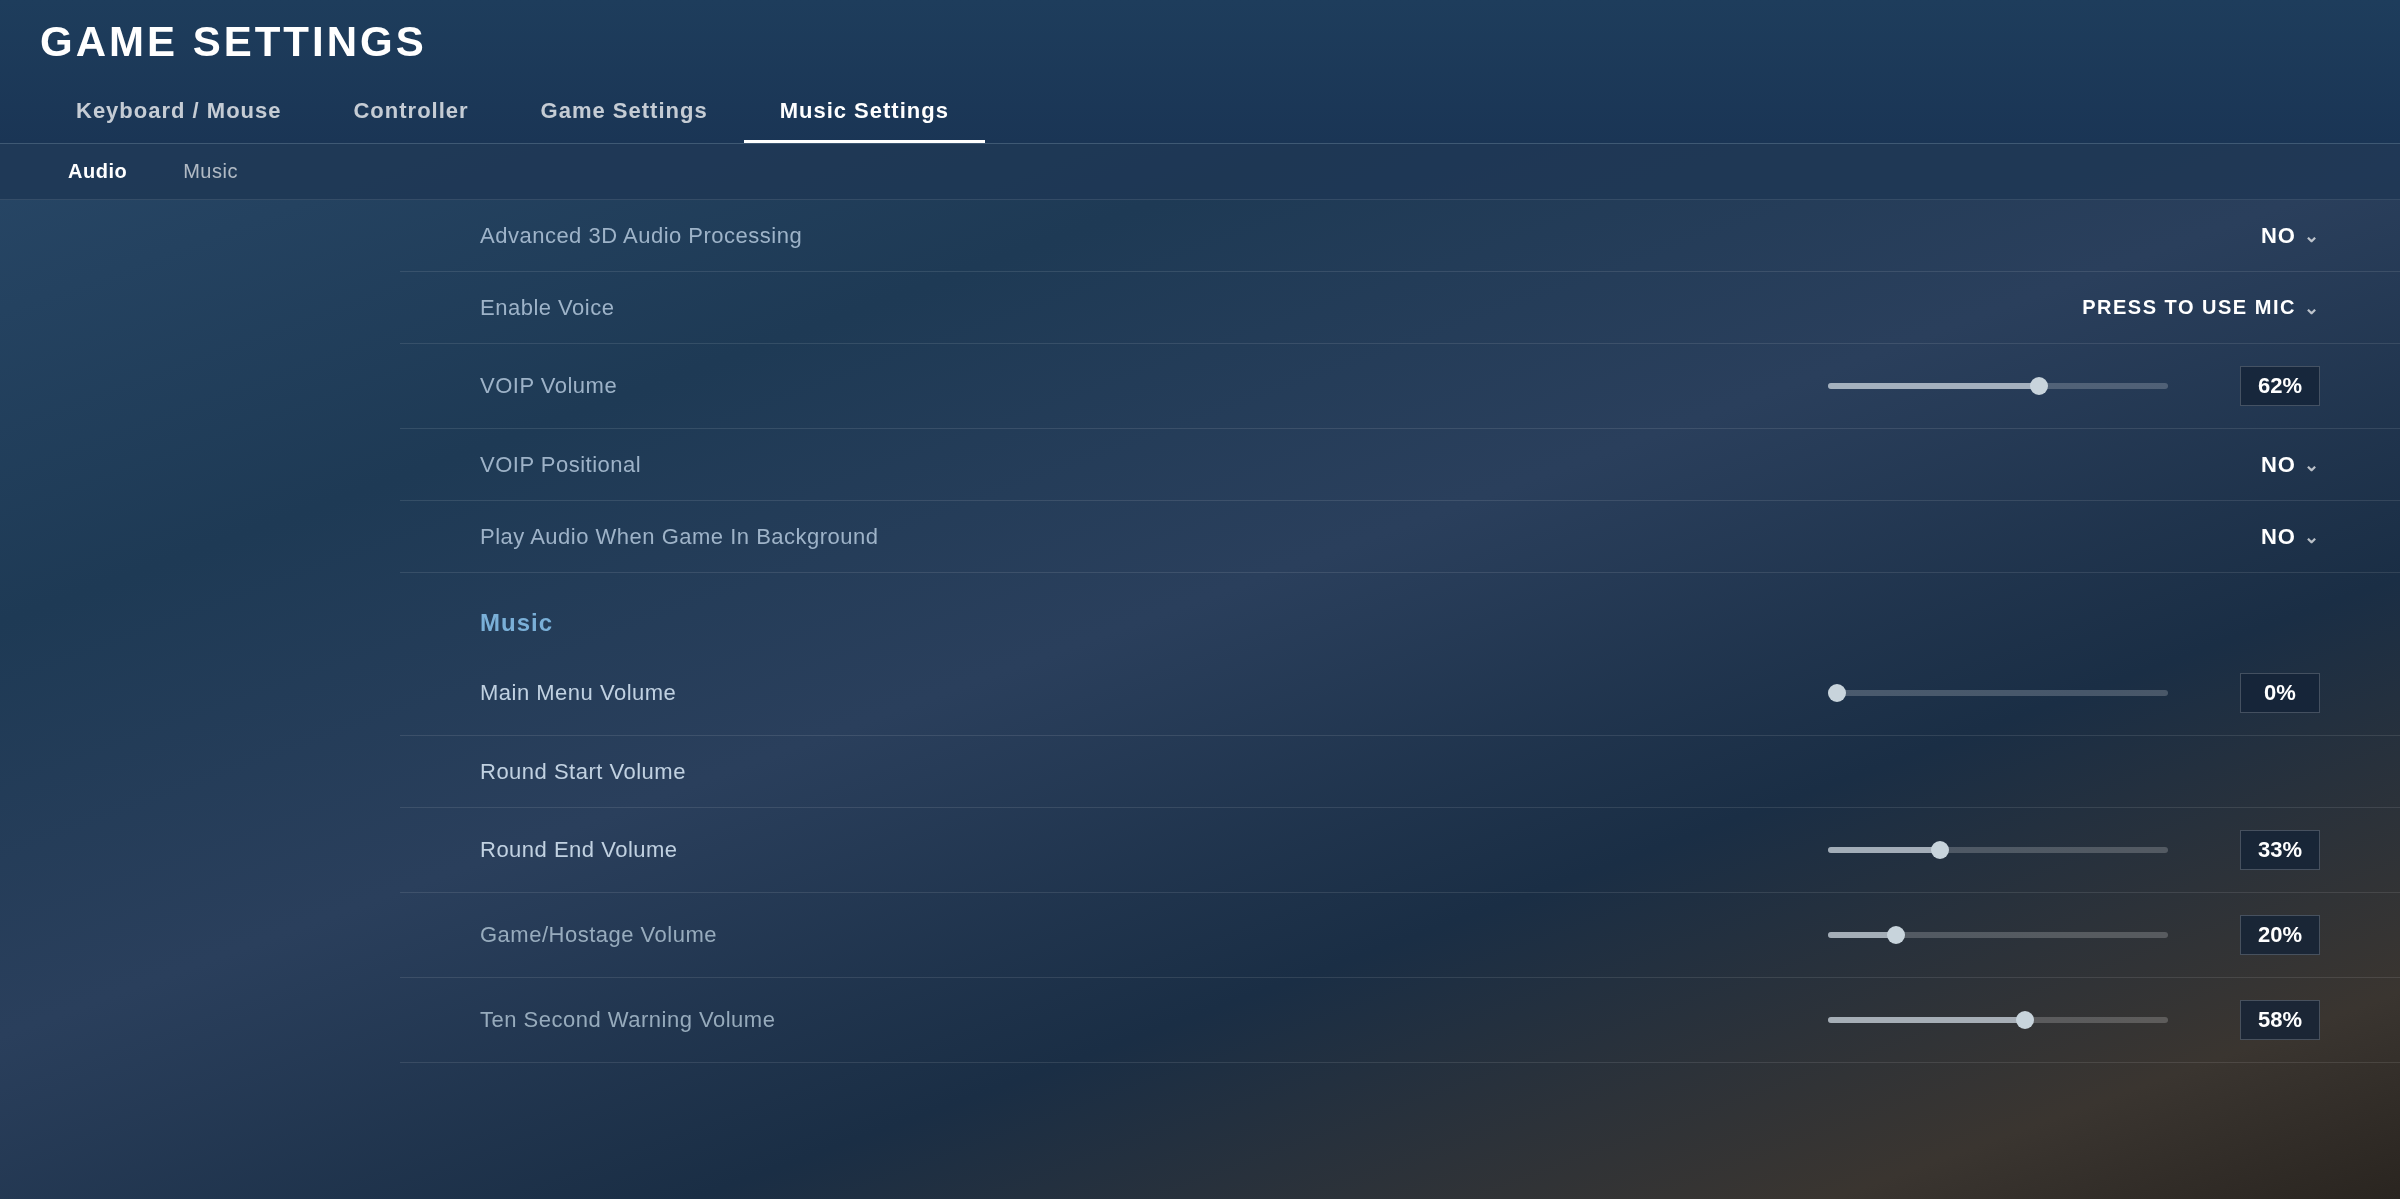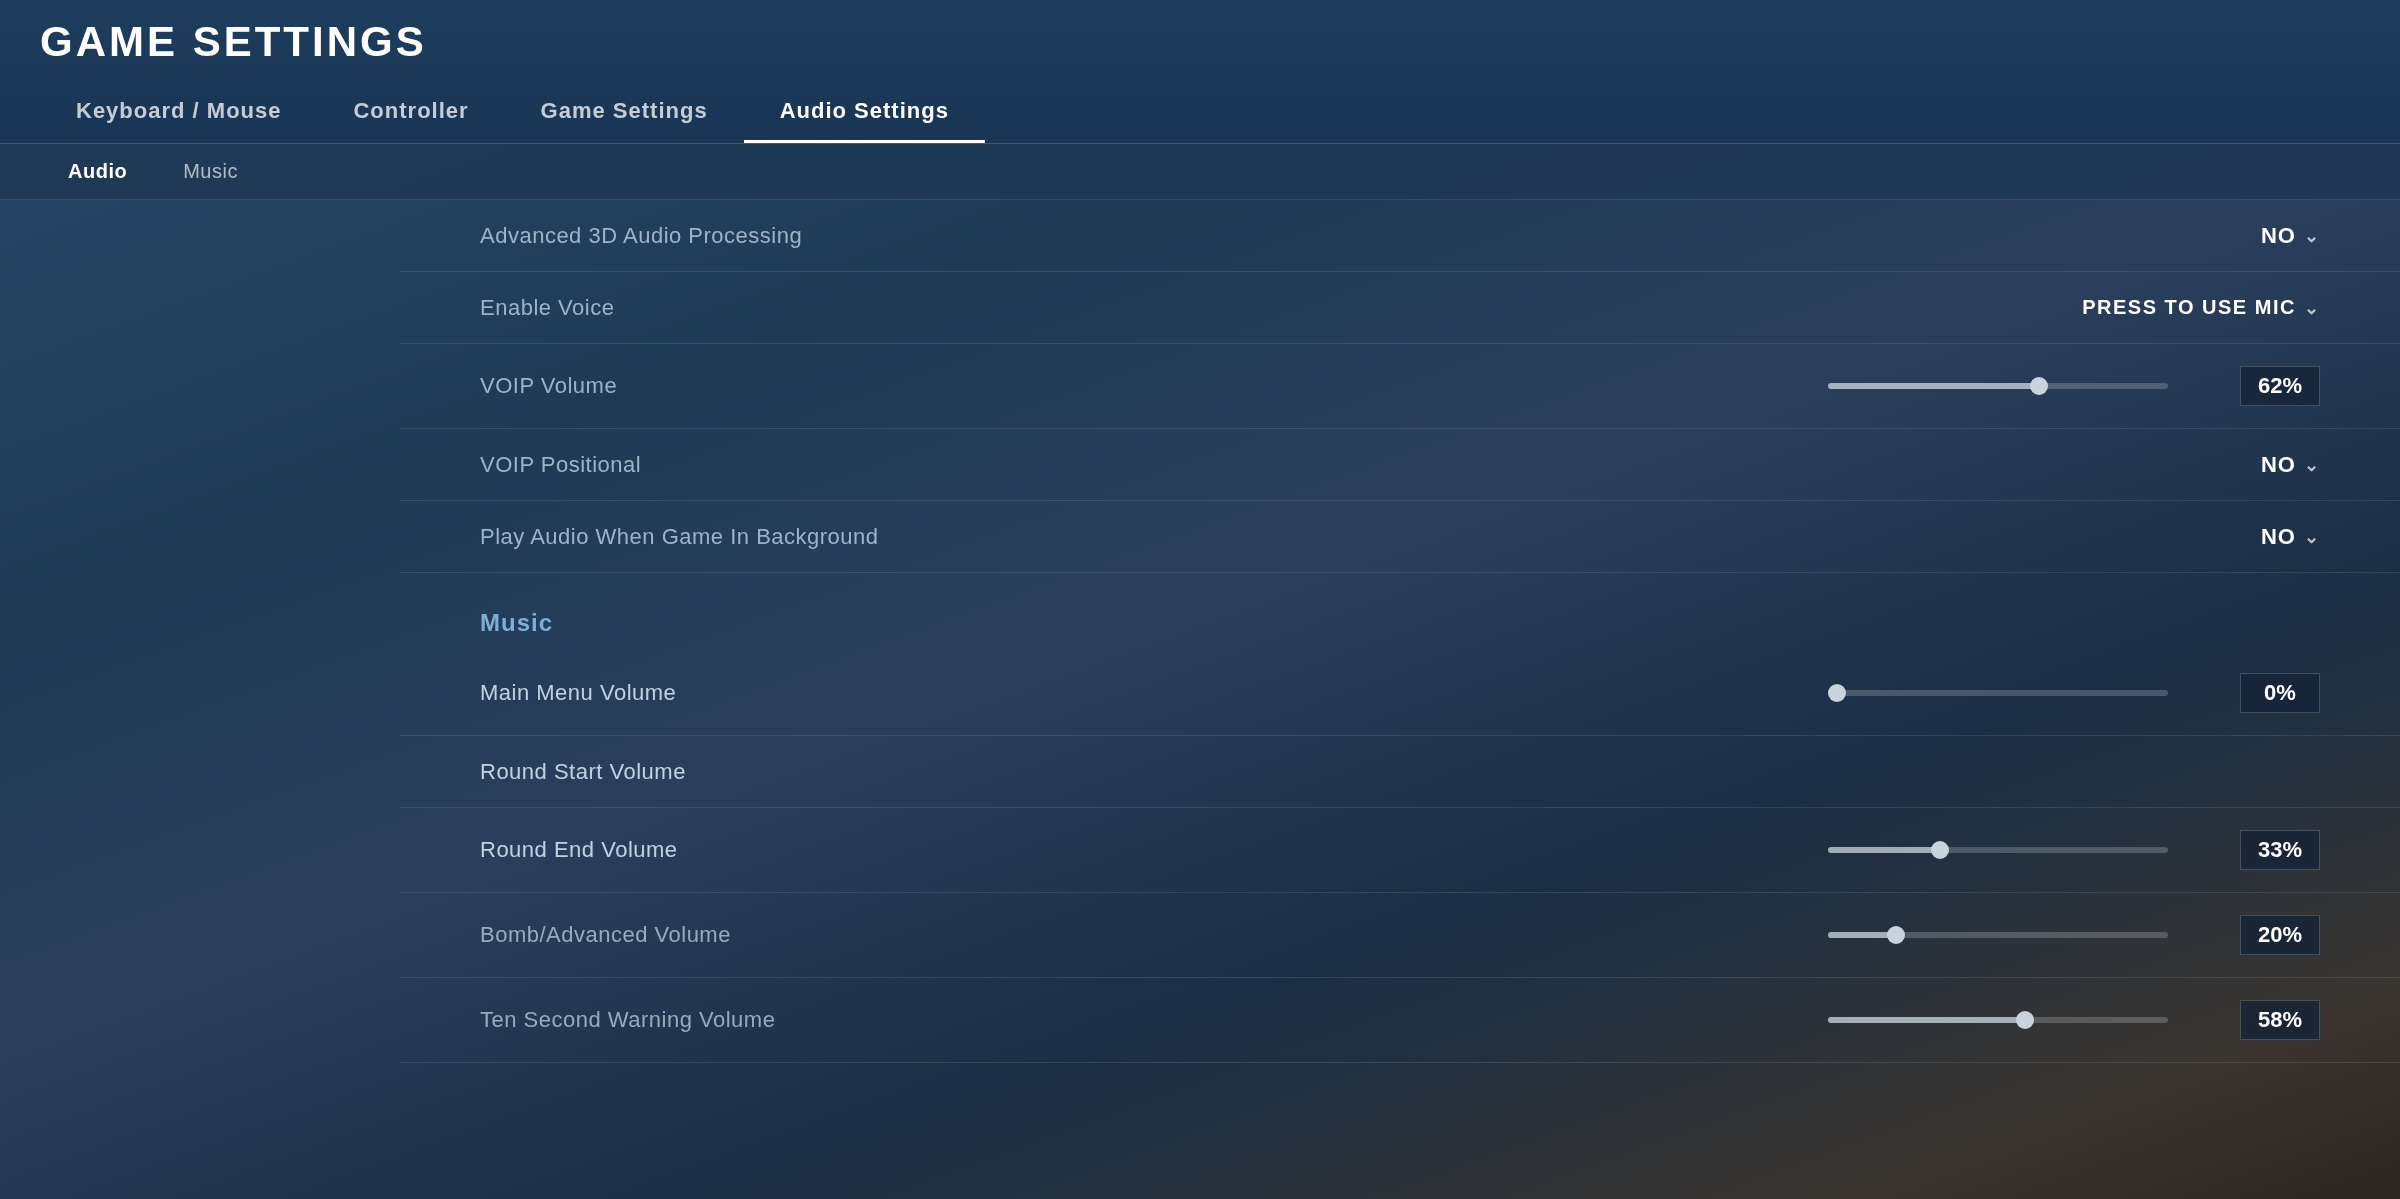--- a/index.html
+++ b/index.html
@@ -182,21 +182,21 @@
   </style>
 </head>
 <body>
 
 <div class="header">
   <div class="page-title">GAME SETTINGS</div>
   <div class="main-tabs">
     <div class="main-tab">Keyboard / Mouse</div>
     <div class="main-tab">Controller</div>
     <div class="main-tab">Game Settings</div>
-    <div class="main-tab active">Audio Settings</div>
+    <div class="main-tab active">Music Settings</div>
   </div>
 </div>
 
 <div class="sub-tabs-bar">
   <div class="sub-tab active">Audio</div>
   <div class="sub-tab">Music</div>
 </div>
 
 <div class="content-area">
   <div class="left-panel"></div>
@@ -267,21 +267,21 @@
       <div class="slider-container">
         <div class="slider-track">
           <div class="slider-fill" style="width: 33%;"></div>
           <div class="slider-thumb" style="left: calc(33% - 9px);"></div>
         </div>
         <div class="value-box">33%</div>
       </div>
     </div>
 
     <div class="setting-row">
-      <span class="setting-label" style="color: rgba(180,200,215,0.8);">Bomb/Advanced Volume</span>
+      <span class="setting-label" style="color: rgba(180,200,215,0.8);">Game/Hostage Volume</span>
       <div class="slider-container">
         <div class="slider-track">
           <div class="slider-fill" style="width: 20%;"></div>
           <div class="slider-thumb" style="left: calc(20% - 9px);"></div>
         </div>
         <div class="value-box">20%</div>
       </div>
     </div>
 
     <div class="setting-row">

